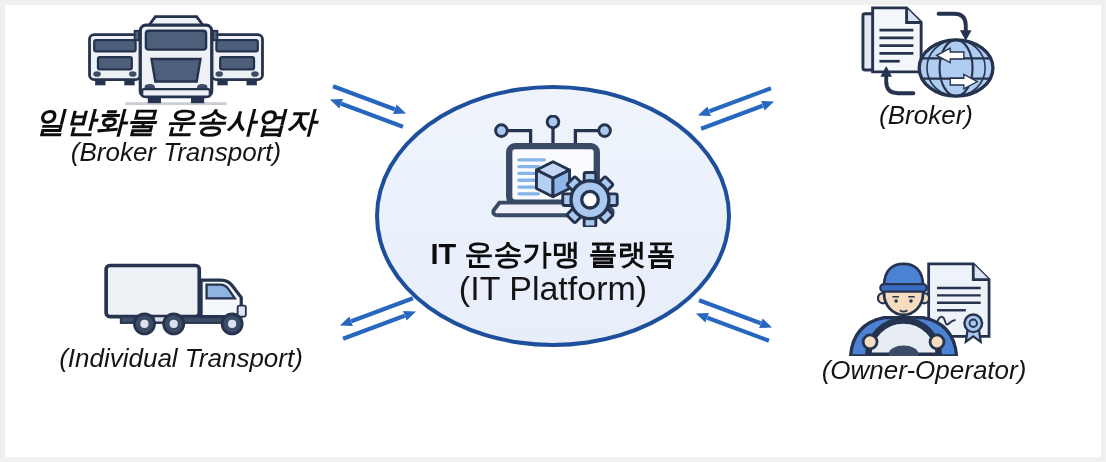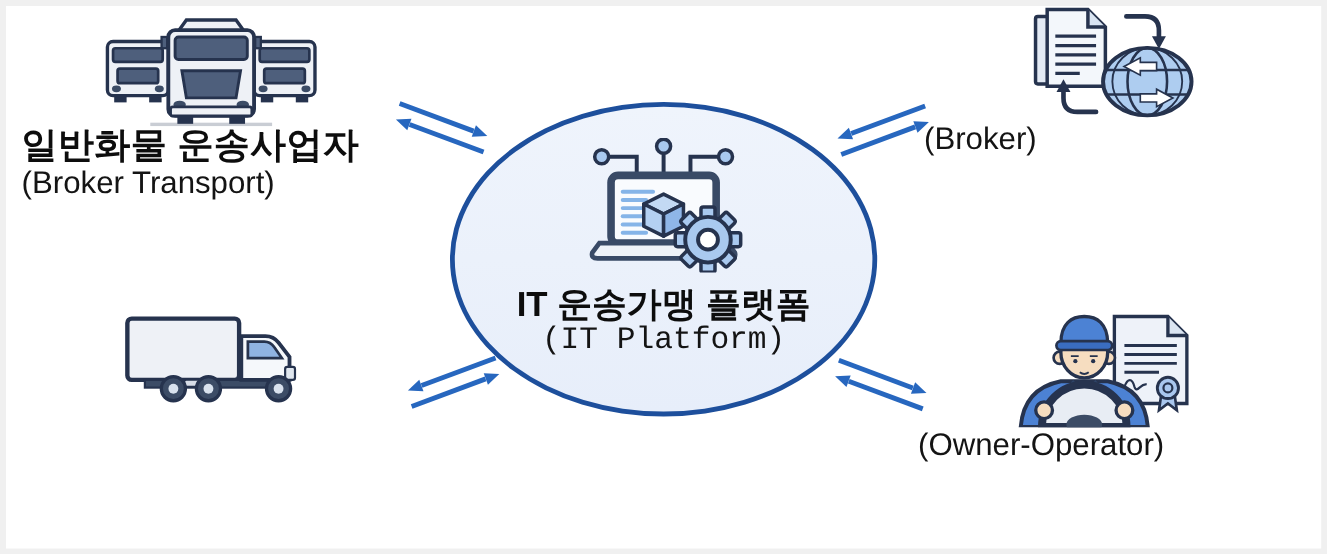--- a/index.html
+++ b/index.html
@@ -4,21 +4,21 @@
 <style>
   html,body{margin:0;padding:0;background:#ffffff;}
   .frame{
     position:relative;
     width:1106px;height:462px;
     background:#ffffff;
     box-shadow:inset 0 0 0 5px rgba(200,200,200,0.28);
     overflow:hidden;
     font-family:"Liberation Sans","DejaVu Sans",sans-serif;
   }
-  .entity{position:absolute;}
+  .entity{position:absolute;text-align:center;font-style:italic;}
   .entity .icon{display:block;margin:0 auto;}
   .entity .label{
     display:block;font-weight:800;font-size:30px;line-height:1.08;
     color:#0d0d0d;letter-spacing:0.3px;white-space:nowrap;
   }
   .entity .sublabel{
     display:block;font-weight:400;font-size:26px;line-height:1.12;
     color:#141414;white-space:nowrap;
   }
   .hub{
@@ -26,22 +26,22 @@
     border:4px solid #1d4f9c;border-radius:50%;
     background:linear-gradient(180deg,#eff4fc 0%,#e7eefa 100%);
     box-sizing:border-box;text-align:center;
   }
   .hub .icon{display:block;margin:26px auto 0 auto;}
   .hub .hub-title{
     display:block;font-weight:800;font-size:29px;line-height:1.05;
     color:#0d0d0d;margin-top:12px;white-space:nowrap;
   }
   .hub .hub-subtitle{
-    display:block;font-weight:400;font-size:26px;line-height:1.15;
-    color:#141414;white-space:nowrap;font-family:Liberation Mono, monospace;
+    display:block;font-weight:400;font-size:34px;line-height:1.15;
+    color:#141414;white-space:nowrap;
   }
   .connector{position:absolute;width:92px;height:57px;}
   .connector svg{display:block;width:100%;height:100%;}
   .conn-tl{left:322px;top:78px;}
   .conn-tr{left:690px;top:80px;}
   .conn-bl{left:332px;top:290px;}
   .conn-br{left:688px;top:292px;}
   .flip-h{transform:scaleX(-1);}
   .ent-tl{left:18px;top:12px;width:316px;}
   .ent-tr{left:770px;top:4px;width:312px;}
@@ -132,20 +132,21 @@
       <path d="M118,27 h15 c4,0 7,2 9,5 l7,10 H118 Z" fill="#8fb3e2" stroke="#26334e" stroke-width="2.5"></path>
       <rect x="152" y="50" width="9" height="12" rx="2" fill="#dfe6ee" stroke="#26334e" stroke-width="2"></rect>
       <rect x="60" y="62" width="28" height="6" rx="2" fill="#d7dde7" stroke="#26334e" stroke-width="1.5"></rect>
       <circle cx="50" cy="70" r="11" fill="#3c4c66" stroke="#26334e" stroke-width="3"></circle>
       <circle cx="50" cy="70" r="4.5" fill="#d9e2ee"></circle>
       <circle cx="82" cy="70" r="11" fill="#3c4c66" stroke="#26334e" stroke-width="3"></circle>
       <circle cx="82" cy="70" r="4.5" fill="#d9e2ee"></circle>
       <circle cx="146" cy="70" r="11" fill="#3c4c66" stroke="#26334e" stroke-width="3"></circle>
       <circle cx="146" cy="70" r="4.5" fill="#d9e2ee"></circle>
     </svg>
+    <span class="sublabel">(Individual Transport)</span>
   </div>
 
   <div class="entity ent-br">
     <svg class="icon" width="158" height="98" viewBox="0 0 170 105">
 
       <path d="M90,6 H138 L155,23 V84 H90 Z" fill="#eef2f9" stroke="#26334e" stroke-width="3"></path>
       <path d="M138,6 V23 H155" fill="#dbe5f2" stroke="#26334e" stroke-width="3"></path>
       <line x1="99" y1="32" x2="146" y2="32" stroke="#26334e" stroke-width="2.6"></line>
       <line x1="99" y1="40" x2="146" y2="40" stroke="#26334e" stroke-width="2.6"></line>
       <line x1="99" y1="48" x2="146" y2="48" stroke="#26334e" stroke-width="2.6"></line>

